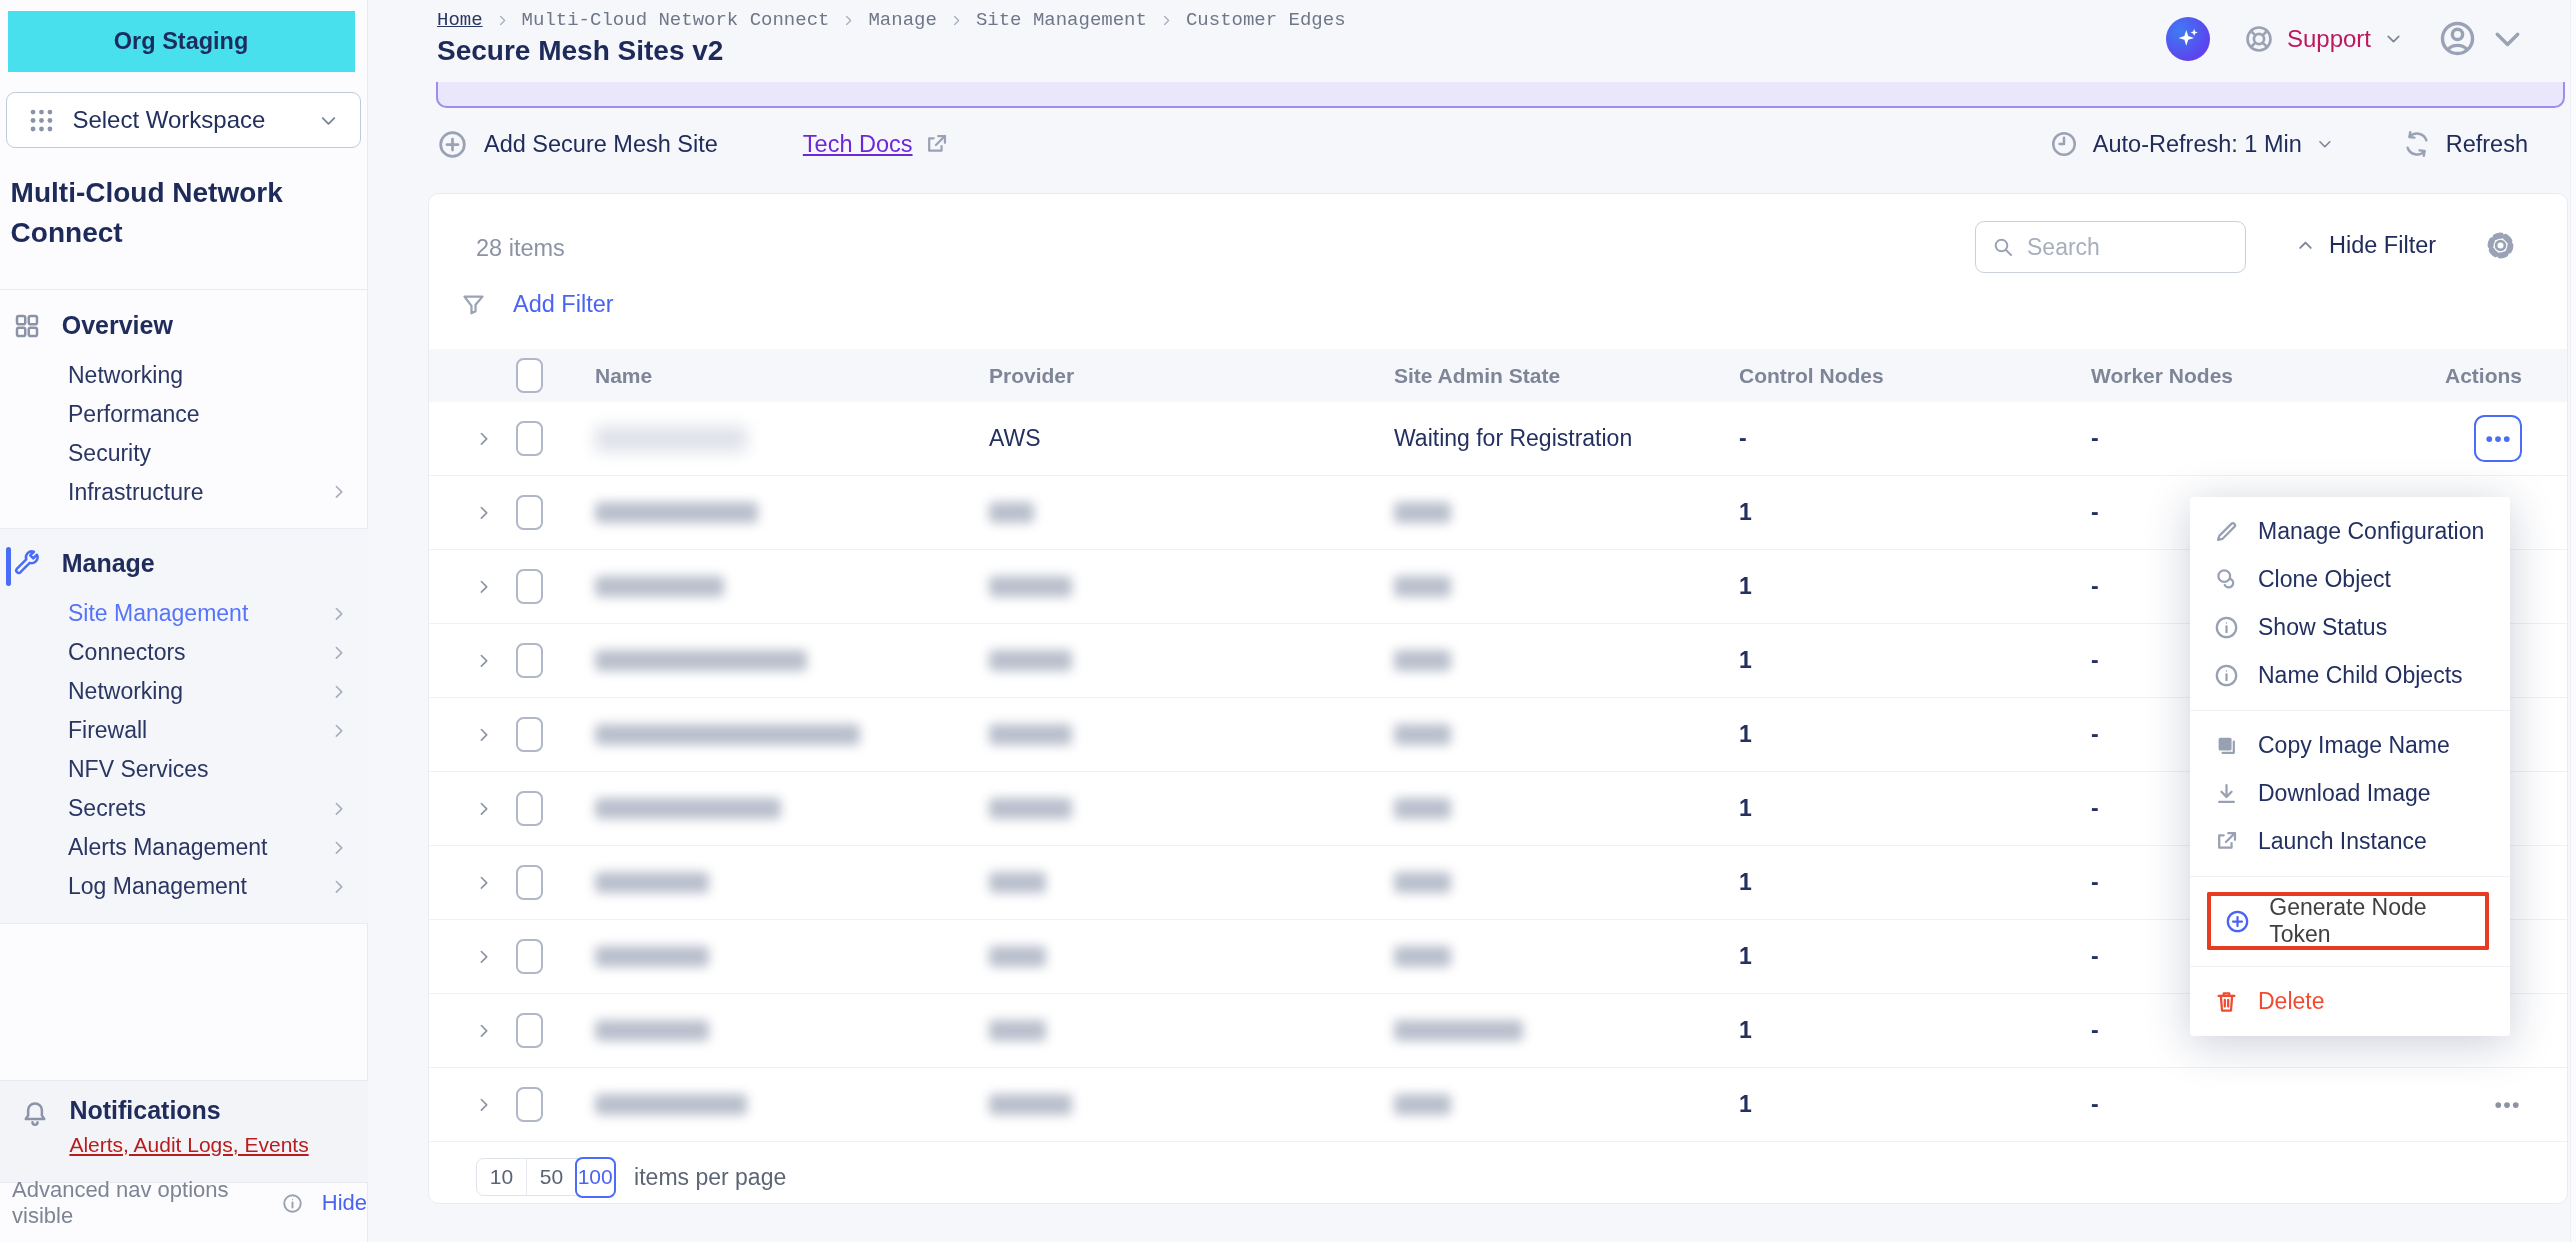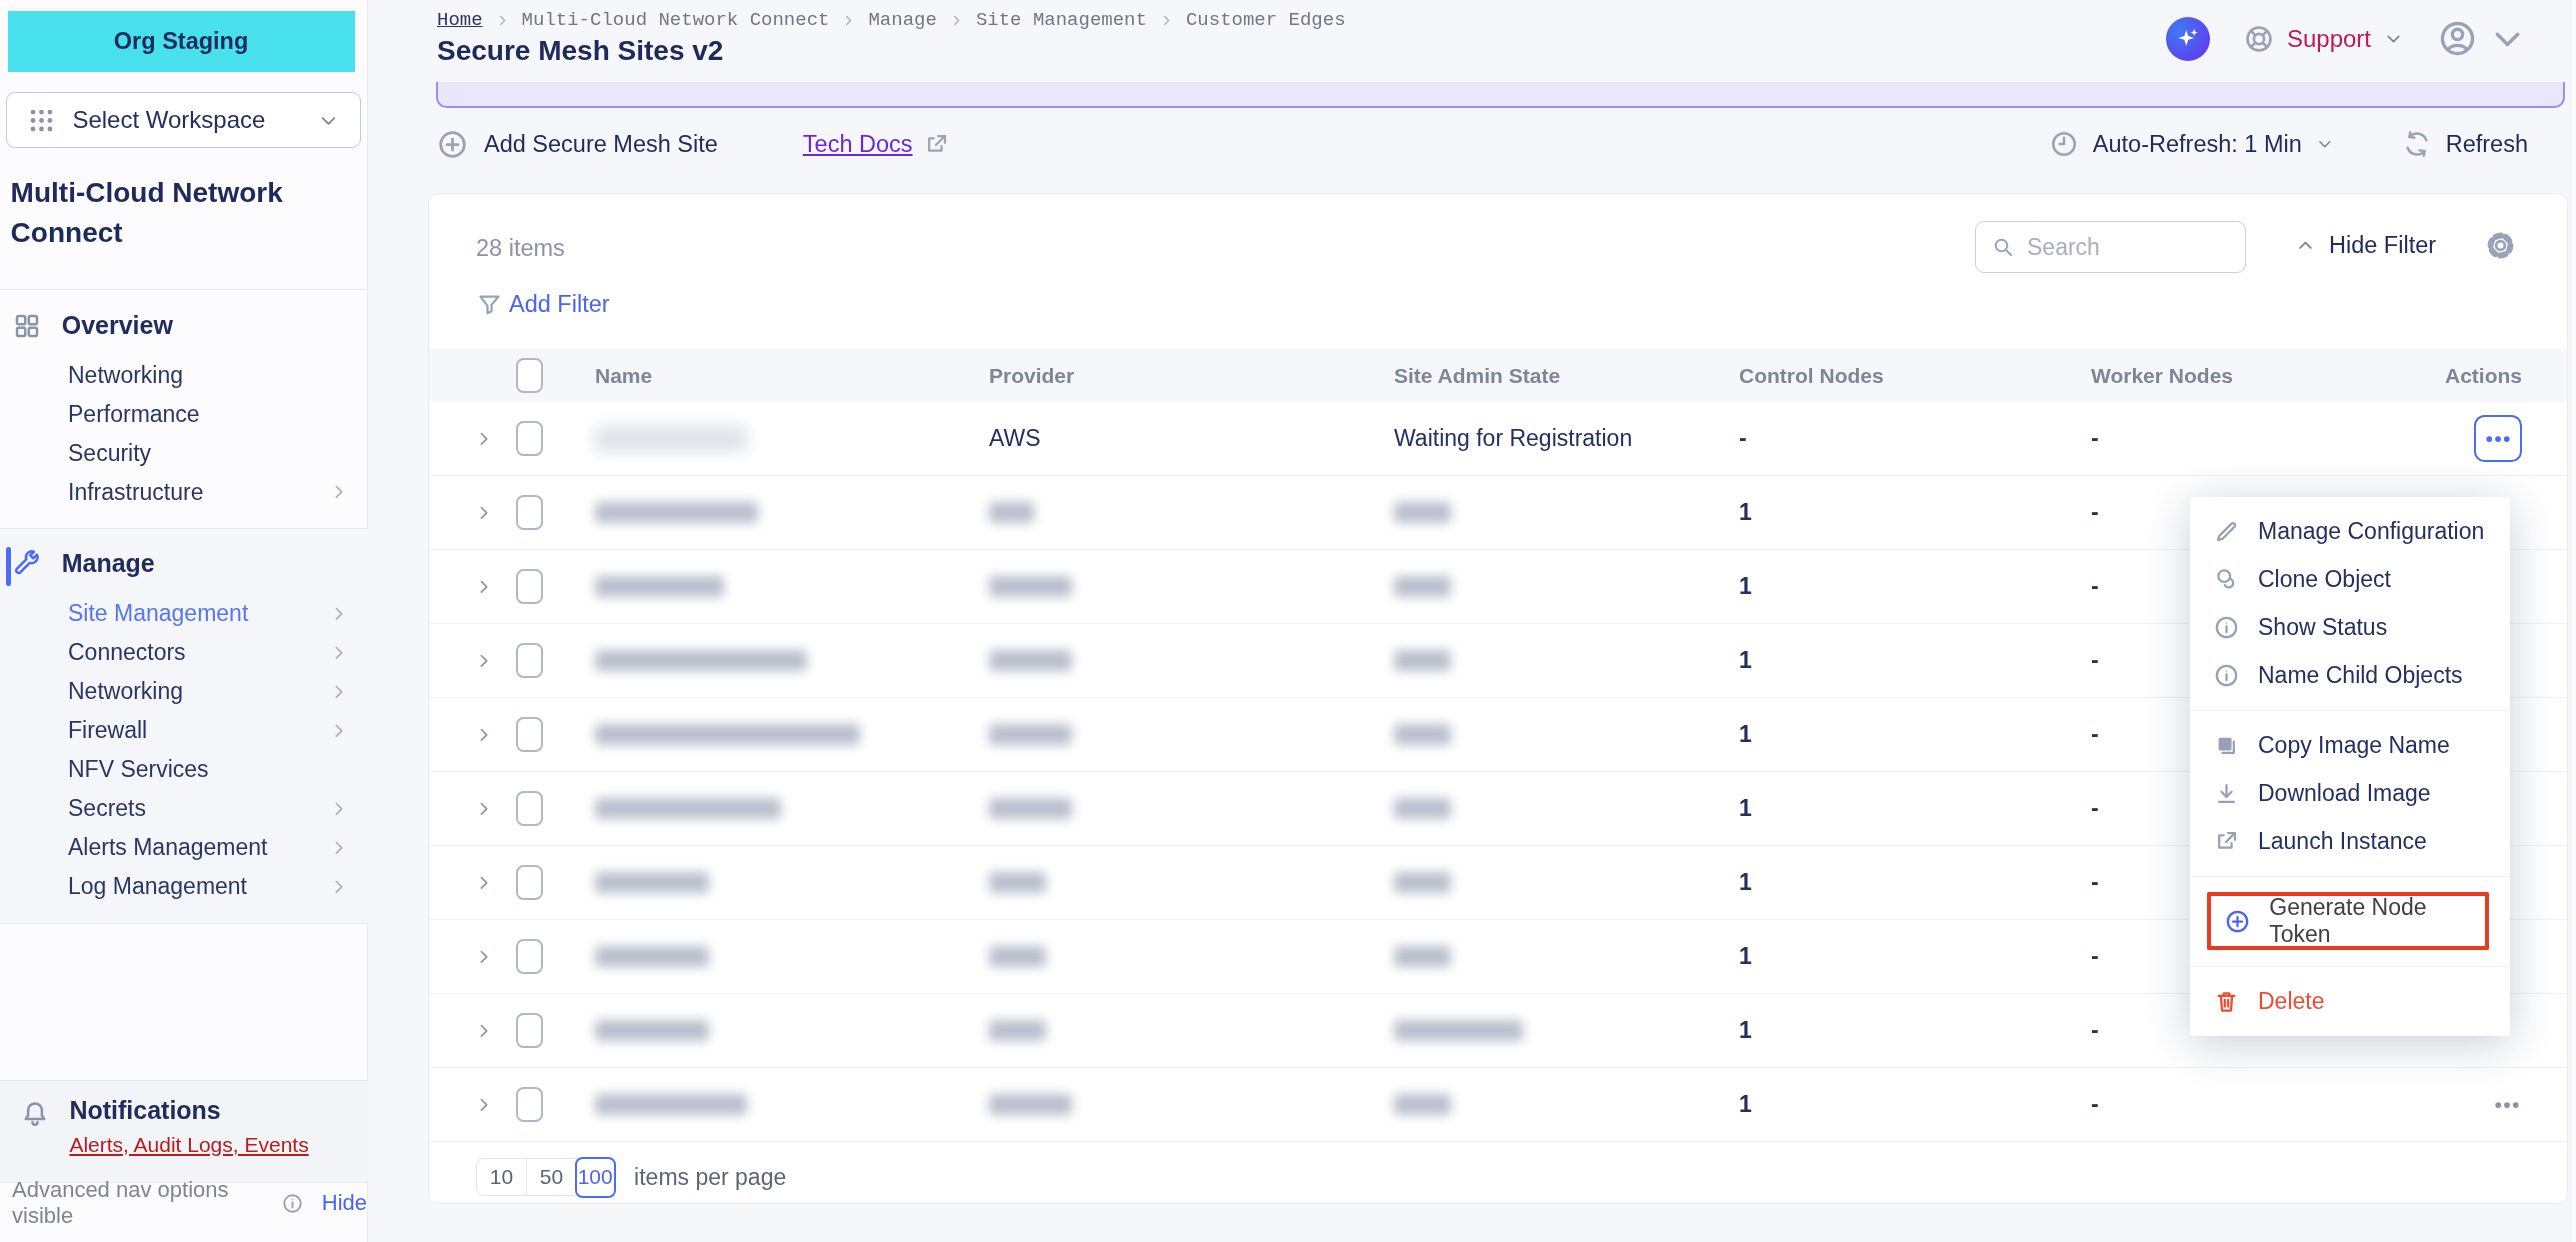--- a/index.html
+++ b/index.html
@@ -78,21 +78,21 @@
     border:1.5px solid #e9ebf1; border-radius:10.6px; z-index:2; }
   .items-count { position:absolute; left:47px; top:41px; font-size:23.5px; color:#8b93a4; }
   .search-box { position:absolute; left:1546px; top:27px; width:271px; height:52px; border:1.5px solid #c9cfdc; border-radius:9px;
     display:flex; align-items:center; gap:12px; padding:0 15px; background:#fff; }
   .search-box .ic { width:24px; height:24px; color:#9aa3b5; }
   .search-box input { border:none; outline:none; width:100%; font-size:23px; color:#233060; font-family:"Liberation Sans",sans-serif; background:transparent; }
   .search-box input::placeholder { color:#a7aebd; }
   .hide-filter { position:absolute; left:1865px; top:38px; display:flex; align-items:center; gap:12px; font-size:23.5px; color:#202d5c; cursor:pointer; }
   .hide-filter .ic { width:23px; height:23px; color:#7d8698; }
   .gear-btn { position:absolute; left:2055px; top:35px; width:33px; height:33px; color:#9aa3b5; cursor:pointer; }
-  .add-filter { position:absolute; left:47px; top:97px; display:flex; align-items:center; gap:6px; font-size:23.5px; color:#4a63f2; cursor:pointer; }
+  .add-filter { position:absolute; left:31px; top:97px; display:flex; align-items:center; gap:26px; font-size:23.5px; color:#4a63f2; cursor:pointer; }
   .add-filter .ic { width:27px; height:27px; color:#9aa3b5; }
 
   .tgrid { display:grid; grid-template-columns:42px 79px 394px 405px 345px 352px 352px 1fr; align-items:center; padding:0 45px; }
   .thead { position:absolute; left:0; top:155px; width:100%; height:53px; background:#f6f7fb; font-size:21px; font-weight:700; color:#7d8596; }
   .thead .col-actions { justify-self:end; }
   .rows { position:absolute; left:0; top:208px; width:100%; }
   .trow { height:74px; border-bottom:1.5px solid #eef1f6; font-size:23px; color:#233060; background:#fff; }
   .row-chev { width:19.7px; height:19.7px; color:#8a93a5; cursor:pointer; }
   .checkbox { width:27px; height:35px; border:2.3px solid #b0b7c6; border-radius:7.6px; background:#fff; cursor:pointer; }
   .blob { height:21px; border-radius:4.5px; background:#b9bfcc; filter:blur(5.3px); }

